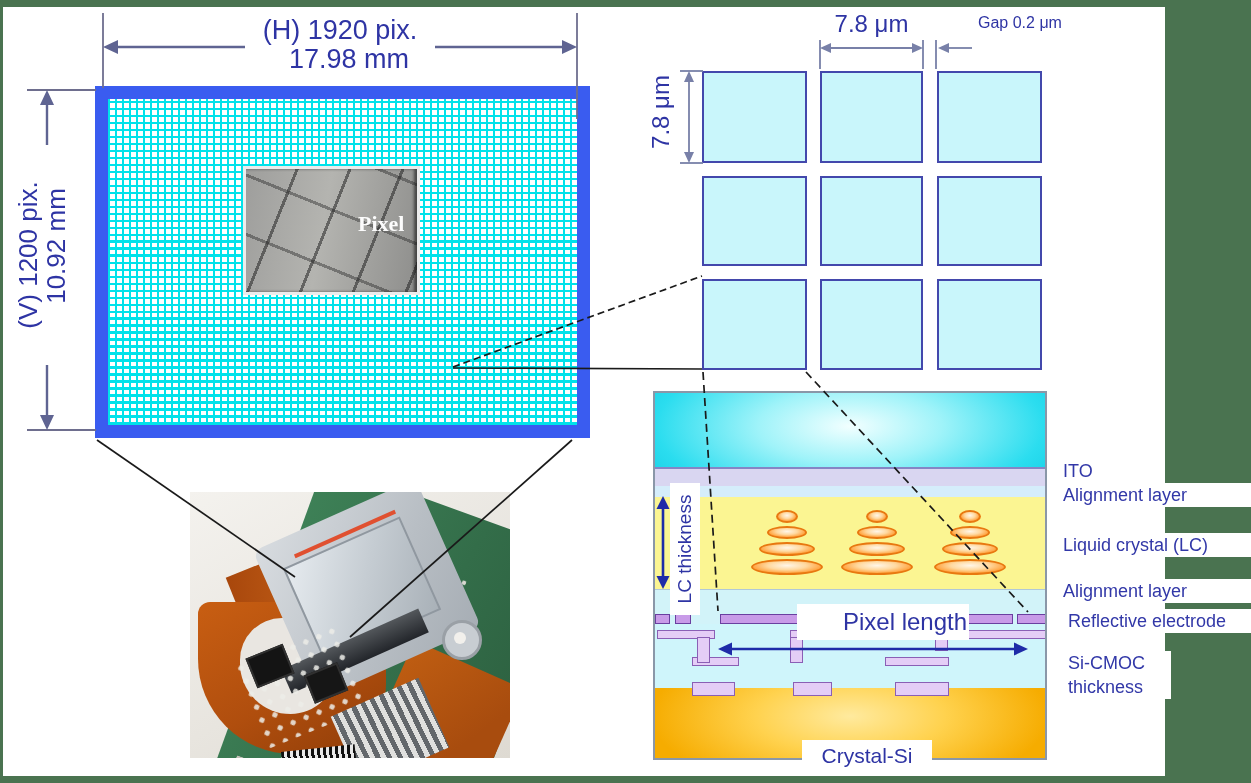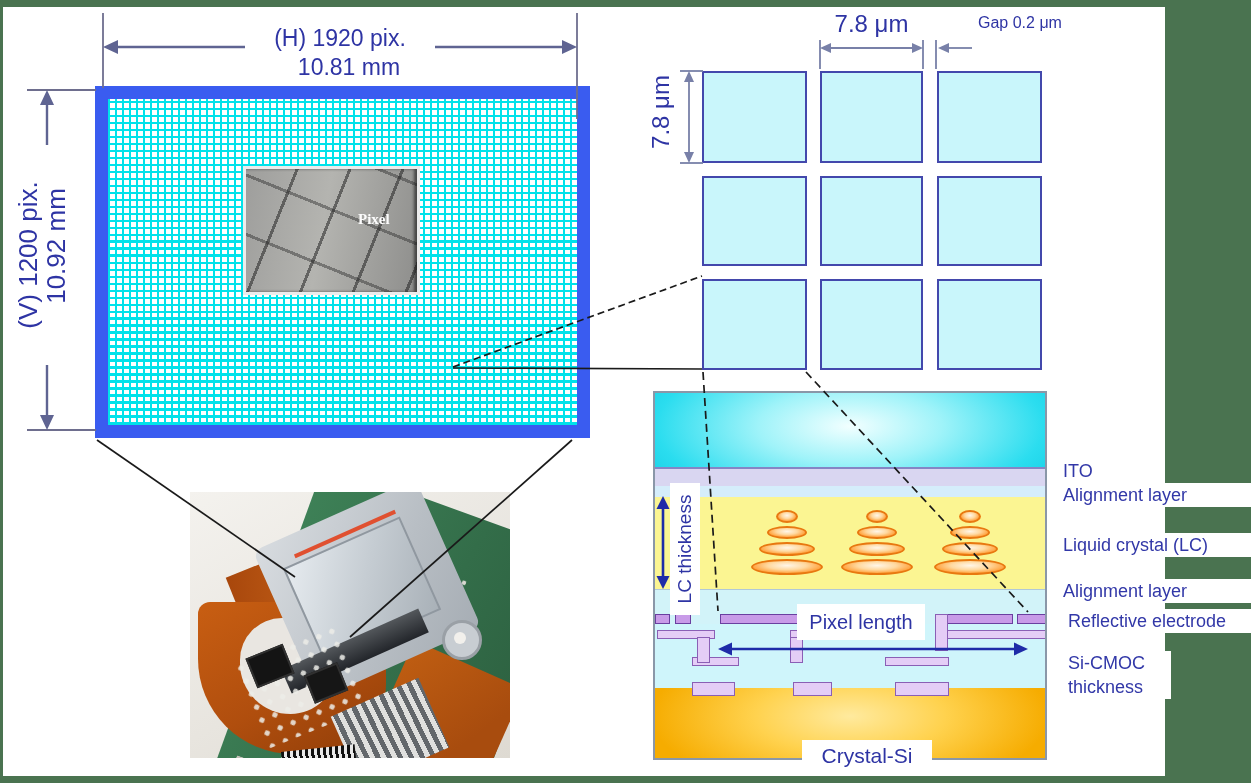--- a/index.html
+++ b/index.html
@@ -17,21 +17,21 @@
          background-image:
            repeating-linear-gradient(0deg,#00E2EA 0,#00E2EA 2.5px,transparent 2.5px,transparent 7px),
            repeating-linear-gradient(90deg,#00E2EA 0,#00E2EA 2.5px,transparent 2.5px,transparent 7px);}
   .sem{left:243px;top:166px;width:171px;height:123px;border:3px solid #ECECEC;z-index:3;overflow:hidden;
        background-image:
          repeating-linear-gradient(112deg, rgba(35,35,35,0) 0 46px, rgba(35,35,35,0.55) 46px 49px),
          repeating-linear-gradient(22deg, rgba(45,45,45,0) 0 52px, rgba(45,45,45,0.45) 52px 55px),
          linear-gradient(100deg,#9E9E9C 0%,#B4B4B0 45%,#8E8E8C 100%);
        box-shadow:inset -3px 0 3px rgba(20,20,20,.6);}
   .sem .pixel-label{position:absolute;left:112px;top:42px;color:#FCFCFC;font-family:"Liberation Serif",serif;
-       font-weight:bold;font-size:15px;}
+       font-weight:bold;font-size:22px;}
   
   .pixel{background:#C9F6FB;border:2px solid #4348AC;box-sizing:border-box;z-index:2;}
   
   .section{left:653px;top:391px;width:394px;height:369px;border:2px solid #8A97A8;box-sizing:border-box;z-index:2;overflow:hidden;}
   .section .layer{position:absolute;left:0;width:100%;}
   .lay-glass{top:0;height:74px;background:radial-gradient(ellipse 62% 130% at 50% 45%, #F2FFFF 0%, #9FF3F9 38%, #2BDDEF 80%, #16CFE6 100%);}
   .lay-ito{top:74px;height:19px;background:#D9D6F1;border-top:2px solid #8585C4;border-bottom:1px solid #9A9AD0;}
   .lay-al1{top:93px;height:11px;background:#D5EDFB;border-bottom:1px solid #A8B8D8;}
   .lay-lc{top:104px;height:92px;background:#FBF592;}
   .lay-al2{top:196px;height:25px;background:#D2F3F9;border-top:1px solid #B0C8D8;}
@@ -216,34 +216,34 @@
     <g stroke="#1A1A1A" stroke-width="1.7" fill="none">
       <line x1="97" y1="440" x2="295" y2="577"></line>
       <line x1="572" y1="440" x2="350" y2="637"></line>
       <line x1="453" y1="367" x2="702" y2="276" stroke-dasharray="7 4"></line>
       <line x1="453" y1="368" x2="702" y2="369"></line>
       <line x1="703" y1="372" x2="718" y2="611" stroke-dasharray="8 5"></line>
       <line x1="806" y1="372" x2="1028" y2="612" stroke-dasharray="8 5"></line>
     </g>
   </svg>
 
-  <div class="abs dimtext" style="left:245px;top:24px;width:190px;font-size:23px;line-height:29px;">
+  <div class="abs dimtext" style="left:245px;top:16px;width:190px;font-size:27px;line-height:29px;">
     <div>(H) 1920 pix.</div>
-    <div class="l2">10.81 mm</div>
+    <div class="l2">17.98 mm</div>
   </div>
   <div class="abs dimtext" style="left:-68px;top:227px;width:220px;height:56px;font-size:26px;line-height:28px;transform:rotate(-90deg);">
     <div>(V) 1200 pix.</div>
     <div class="l2">10.92 mm</div>
   </div>
   <div class="abs dimtext" style="left:820px;top:10px;width:103px;font-size:24px;">7.8 μm</div>
   <div class="abs dimtext" style="left:978px;top:14px;width:160px;font-size:16px;text-align:left;">Gap 0.2 μm</div>
   <div class="abs dimtext" style="left:607px;top:97px;width:110px;height:30px;font-size:24px;transform:rotate(-90deg);">7.8 μm</div>
 
   <div class="abs seclabel" style="left:802px;top:712px;width:130px;height:32px;font-size:21px;line-height:32px;margin-top:28px;">Crystal-Si</div>
-  <div class="abs seclabel" style="left:797px;top:604px;width:128px;height:36px;font-size:20px;line-height:36px;">Pixel length</div>
+  <div class="abs seclabel" style="left:797px;top:604px;width:128px;height:36px;font-size:24px;line-height:36px;padding-left:44px;">Pixel length</div>
   <div class="abs seclabel" style="left:619px;top:534px;width:132px;height:30px;font-size:19px;line-height:30px;transform:rotate(-90deg);">LC thickness</div>
 
   <div class="abs laylabel" style="left:1057px;top:459px;width:100px;">ITO</div>
   <div class="abs laylabel" style="left:1057px;top:483px;width:194px;">Alignment layer</div>
   <div class="abs laylabel" style="left:1057px;top:533px;width:194px;">Liquid crystal (LC)</div>
   <div class="abs laylabel" style="left:1057px;top:579px;width:194px;">Alignment layer</div>
   <div class="abs laylabel" style="left:1062px;top:609px;width:189px;">Reflective electrode</div>
   <div class="abs laylabel" style="left:1062px;top:651px;width:103px;">
     <div>Si-CMOC</div>
     <div>thickness</div>

